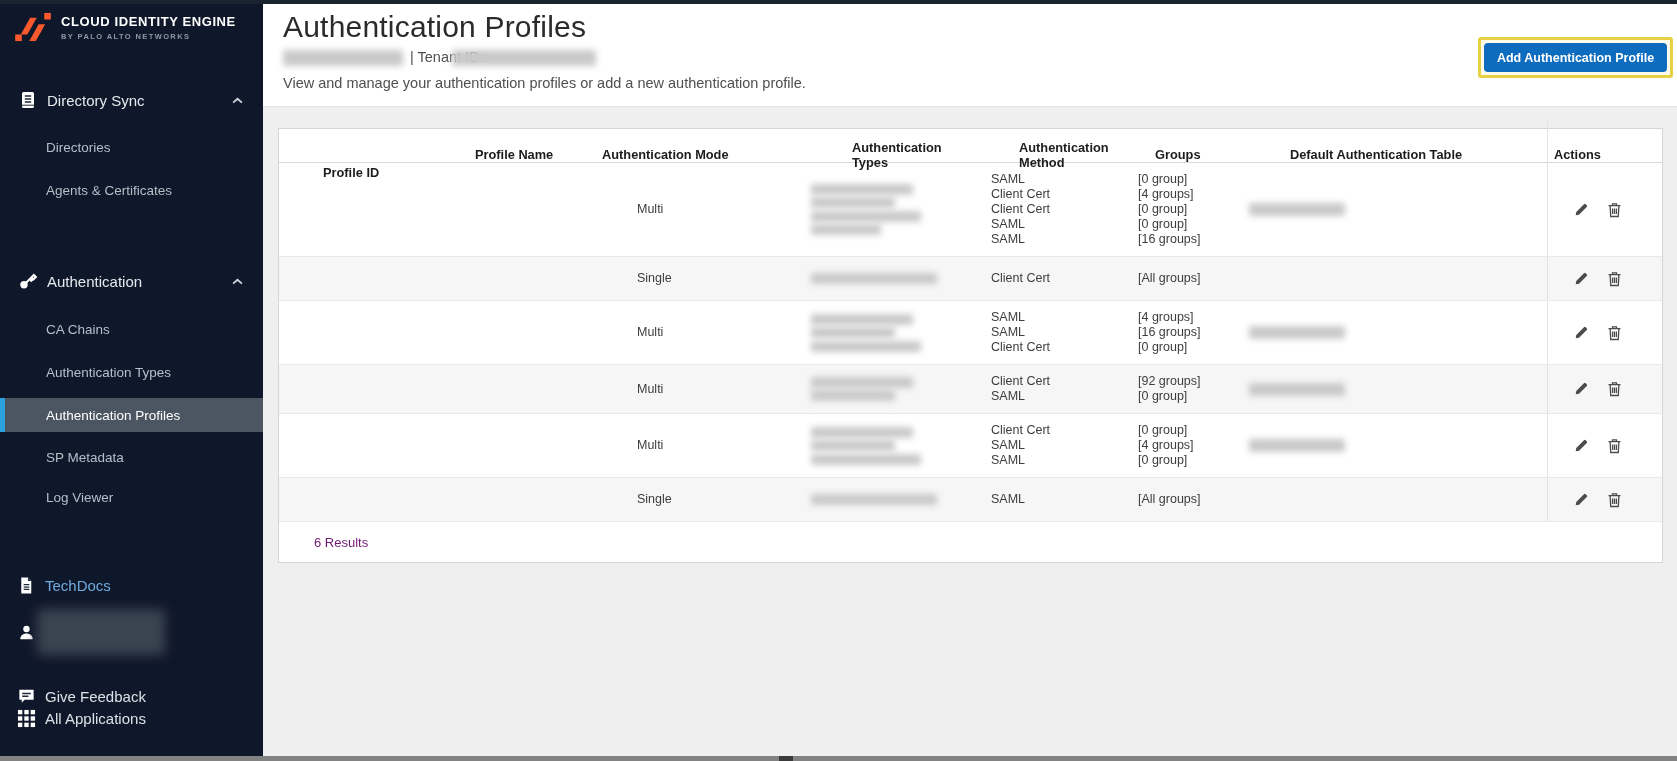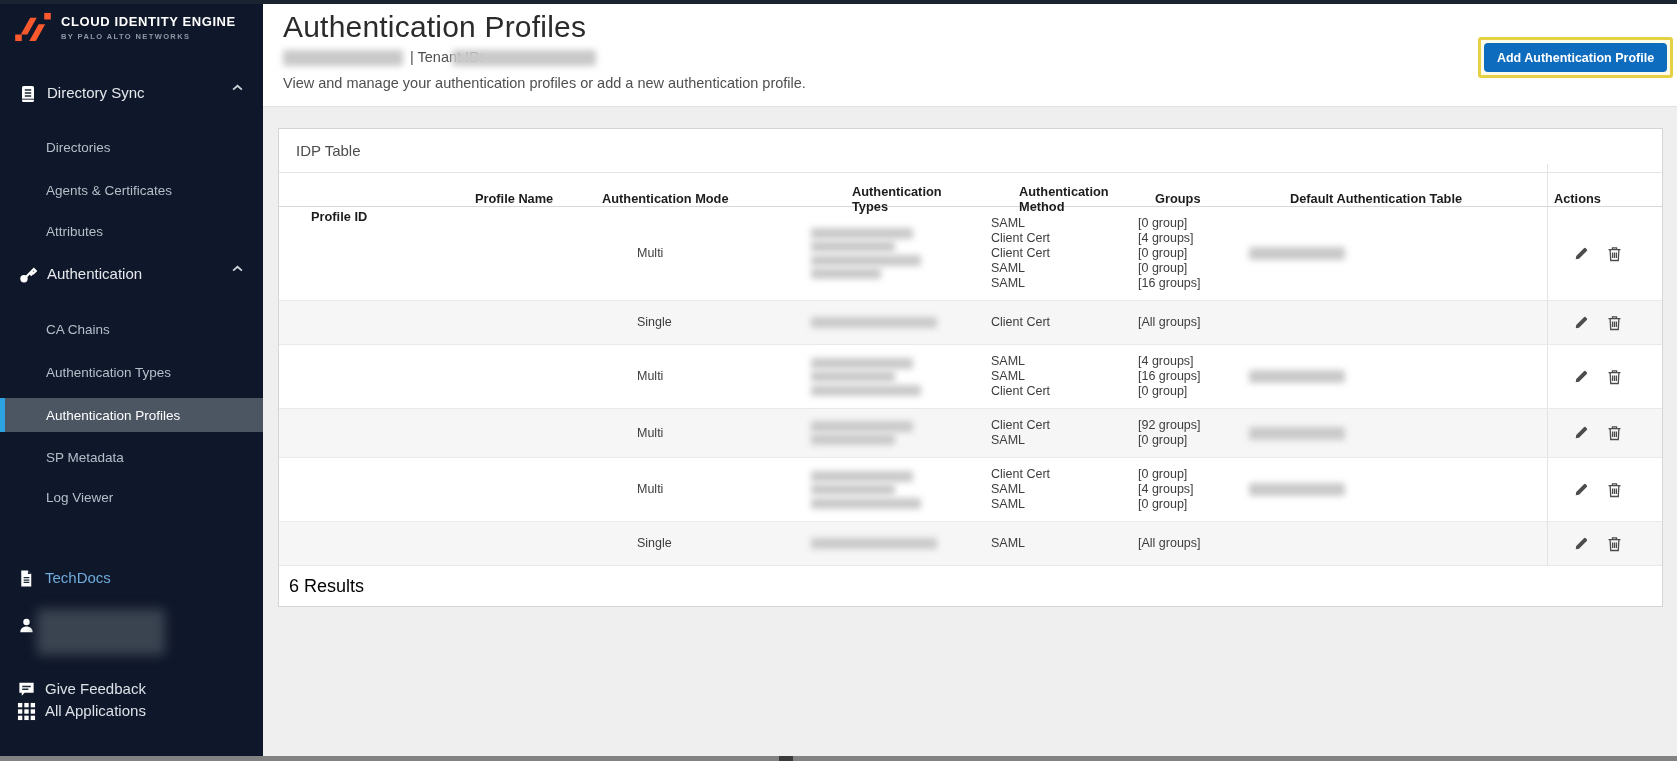--- a/index.html
+++ b/index.html
@@ -3,21 +3,21 @@
 <meta charset="utf-8">
 <style>
   * { margin:0; padding:0; box-sizing:border-box; }
   html,body { background:#efefef; }
   body { font-family:"Liberation Sans", sans-serif; }
   .screen { position:relative; width:1677px; height:761px; overflow:hidden; background:#efefef; }
   .top-edge { position:absolute; top:0; left:0; width:100%; height:4px; background:#1a2430; z-index:6; }
 
   
   .sidebar { position:absolute; left:0; top:0; width:263px; height:756px; background:#0f172a; z-index:5; }
-  .side-row { position:absolute; left:0; width:100%; height:32px; display:flex; }
+  .side-row { position:absolute; left:0; width:100%; height:32px; display:flex; align-items:center; }
   .logo-row { position:absolute; left:14px; top:12px; display:flex; align-items:center; gap:9px; }
   .logo-title { color:#fff; font-size:13px; font-weight:bold; letter-spacing:.6px; }
   .logo-sub { color:#8d99a6; font-size:7.5px; font-weight:bold; letter-spacing:1.4px; margin-top:3px; }
   .sec-icon { width:20px; height:20px; margin-left:18px; flex:0 0 auto; }
   .sec-label { color:#e5e9ec; font-size:15px; margin-left:9px; flex:1; }
   .chev { width:11px; height:7px; margin-right:20px; }
   .sub-item { color:#b5bfc8; font-size:13.5px; padding-left:46px; width:100%; height:100%; display:flex; align-items:center; cursor:pointer; }
   .sub-item.active { background:#4b5662; border-left:5px solid var(--sel,#2da2e0); padding-left:41px; color:#fff; }
   .bot-icon { width:19px; height:19px; margin-left:17px; flex:0 0 auto; }
   .bot-label { color:#dbe1e6; font-size:15px; margin-left:9px; }
@@ -36,36 +36,36 @@
   .page-desc { position:absolute; left:20px; top:75px; font-size:14.5px; color:#4f4f4f; }
   .add-btn-wrap { position:absolute; left:1215px; top:37px; width:195px; height:41px; border:3px solid var(--hl,#e6d145); background:#fdfbe9; border-radius:3px; padding:3px; }
   .add-btn { width:100%; height:100%; background:var(--accent,#0d6cbe); color:#fff; border:none; border-radius:4px; font-family:"Liberation Sans",sans-serif; font-size:12.5px; font-weight:bold; cursor:pointer; }
 
   
   .card { position:absolute; left:278px; top:128px; width:1385px; background:#fff; border:1px solid #d5d5d5; }
   .card-title { height:44px; display:flex; align-items:center; padding-left:17px; font-size:15px; color:#4c4c4c; border-bottom:1px solid #e4e4e4; }
   .thead, .trow { display:grid; grid-template-columns:155px 127px 250px 167px 136px 135px 298px 115px; }
   .thead { height:34px; align-items:center; border-bottom:1px solid #d8d8d8; }
   .thead .hc { font-size:12.8px; font-weight:bold; color:#1c1c1c;padding-left:41px; }
-  .hc.c-id { padding-left:32px;margin-top:36px; }
+  .hc.c-id { padding-left:44px;margin-top:36px; }
   .hc.c-actions { padding-left:6px; }
   .trow { min-height:44px; align-items:center; border-bottom:1px solid #e9e9e9; padding:9px 0; position:relative; }
   .trow.alt { background:#f6f6f6; }
   .cell { font-size:12.5px; color:#3d3d3d; line-height:15px; }
   .c-id { padding-left:28px; }
   .c-mode { padding-left:76px; }
   .c-method { padding-left:13px; }
   .c-groups { padding-left:24px; }
   .c-actions { align-self:stretch; border-left:1px solid #e3e3e3; display:flex; align-items:center; padding-left:26px; gap:17px; margin:-9px 0; }
   .id-blur { width:118px; height:20px; }
   .name-blur { width:70px; height:15px; }
   .tline { height:11px; margin:2.5px 0; }
   .dline { width:96px; height:13px; }
   .act { width:16px; height:16px; cursor:pointer; display:inline-flex; }
-  .tfoot { height:40px; display:flex; align-items:center; padding-left:10px; font-size:18px; color:#000000; }
+  .tfoot { height:40px; display:flex; align-items:center; padding-left:35px; font-size:13px; color:#701a75; }
 
   
   .bottom-bar { position:absolute; left:0; top:756px; width:100%; height:5px; background:#828282; z-index:7; }
   .bottom-thumb { position:absolute; left:779px; top:0; width:14px; height:5px; background:#3a3a3a; }
 </style>
 </head>
 <body>
 
 <div class="screen">
   <div class="top-edge"></div>
@@ -93,23 +93,20 @@
       <span class="sec-label">Directory Sync</span>
       <svg class="chev" viewBox="0 0 10 6">
         <path d="M1 5l4-3.6L9 5" stroke="#cdd5db" stroke-width="1.6" fill="none"></path>
       </svg>
     </div>
     <div class="side-row" style="top:131px">
       <span class="sub-item">Directories</span>
     </div>
     <div class="side-row" style="top:174px">
       <span class="sub-item">Agents &amp; Certificates</span>
-    </div>
-    <div class="side-row" style="top:215px">
-      <span class="sub-item">Attributes</span>
     </div>
 
     <div class="side-row" style="top:265px">
       <svg class="sec-icon" viewBox="0 0 20 20">
         <circle cx="6" cy="13.8" r="3.7" fill="#fff"></circle>
         <path d="M8.4 11.4L15.8 4l2 2-2.3 2.3-1.6-1.6-1.2 1.2 1.2 1.2-1.4 1.4" stroke="#fff" stroke-width="2.1" fill="none"></path>
       </svg>
       <span class="sec-label">Authentication</span>
       <svg class="chev" viewBox="0 0 10 6">
         <path d="M1 5l4-3.6L9 5" stroke="#cdd5db" stroke-width="1.6" fill="none"></path>
@@ -181,21 +178,20 @@
       <span class="tenant-label">| Tenant ID:</span>
       <span class="blur tenant-blur-2"></span>
     </div>
     <div class="page-desc">View and manage your authentication profiles or add a new authentication profile.</div>
     <div class="add-btn-wrap">
       <button class="add-btn">Add Authentication Profile</button>
     </div>
   </header>
 
   <section class="card">
-    <div class="card-title">IDP Table</div>
     <div class="thead">
       <div class="hc c-id">Profile ID</div>
       <div class="hc">Profile Name</div>
       <div class="hc">Authentication Mode</div>
       <div class="hc">Authentication Types</div>
       <div class="hc">Authentication Method</div>
       <div class="hc">Groups</div>
       <div class="hc">Default Authentication Table</div>
       <div class="hc c-actions">Actions</div>
     </div>

